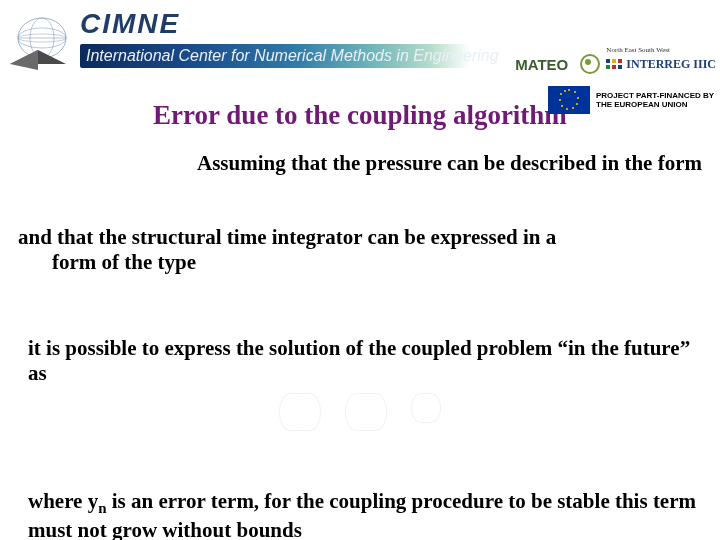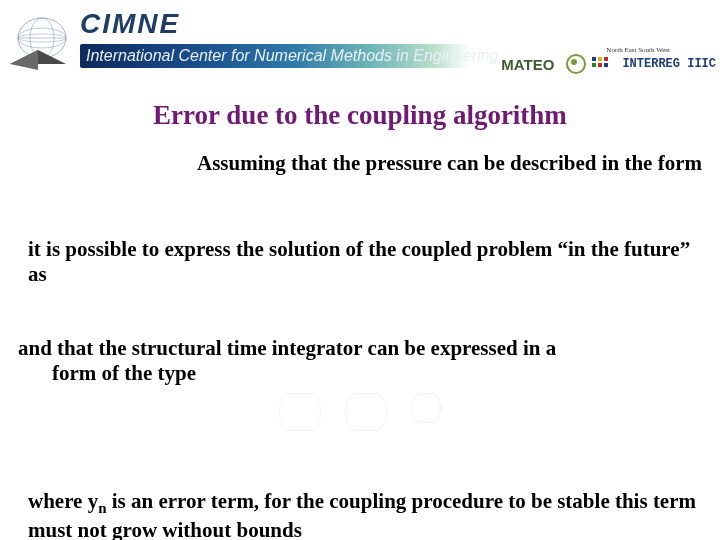--- a/index.html
+++ b/index.html
@@ -95,26 +95,27 @@
   }
   .mateo-circle::after {
     content: "";
     position: absolute;
     left: 3px; top: 3px;
     width: 6px; height: 6px;
     background: #7a9a3a;
     border-radius: 50%;
   }
   .interreg {
-    font-family: Liberation Mono, monospace;
+    font-family: Liberation Serif, serif;
     font-size: 12px;
     font-weight: 800;
     color: #1e3e7b;
     display: flex;
-    gap: 14px;
+    align-items: center;
+    gap: 4px;
   }
   .interreg-dots {
     display: grid;
     grid-template-columns: repeat(3, 4px);
     grid-template-rows: repeat(2, 4px);
     gap: 2px;
   }
   .dot { width:4px; height:4px; }
   .d1{background:#1e3e7b;} .d2{background:#e0b400;} .d3{background:#c52a2a;}
   .d4{background:#2e7d32;} .d5{background:#c52a2a;} .d6{background:#1e3e7b;}
@@ -234,34 +235,51 @@
           <span class="dot d1"></span>
             <span class="dot d2"></span>
             <span class="dot d3"></span>
           <span class="dot d4"></span>
             <span class="dot d5"></span>
             <span class="dot d6"></span>
         </span>
         <span>INTERREG IIIC</span>
       </span>
     </div>
+    <div class="eu-row">
+      <div class="eu-flag">
+        <div class="stars">
+          <span class="star" style="left:10px;top:0"></span>
+          <span class="star" style="left:16px;top:2px"></span>
+          <span class="star" style="left:19px;top:8px"></span>
+          <span class="star" style="left:18px;top:14px"></span>
+          <span class="star" style="left:14px;top:18px"></span>
+          <span class="star" style="left:8px;top:19px"></span>
+          <span class="star" style="left:3px;top:16px"></span>
+          <span class="star" style="left:1px;top:10px"></span>
+          <span class="star" style="left:2px;top:4px"></span>
+          <span class="star" style="left:6px;top:1px"></span>
+        </div>
+      </div>
+      <div class="eu-text">PROJECT PART-FINANCED BY THE EUROPEAN UNION</div>
+    </div>
   </div>
 </div>
 
 <div class="slide-title">Error due to the coupling algorithm</div>
 
 <div class="body">
   <div class="para p1">Assuming that the pressure can be described in the form</div>
-
-  <div class="para p3">it is possible to express the solution of the coupled problem “in the future” as</div>
 
   <div class="para p2">
     <span>and that the structural time integrator can be expressed in a</span>
     <span class="cont">form of the type</span>
   </div>
+
+  <div class="para p3">it is possible to express the solution of the coupled problem “in the future” as</div>
 
   <div class="math-row">
     <div class="bigparen"></div>
     <div class="bigparen"></div>
     <div class="bigparen small"></div>
   </div>
 
   <div class="para p4">
     <span>where y</span><span class="sub">n</span><span> is an error term, for the coupling procedure to be stable this term must not grow without bounds</span>
   </div>

